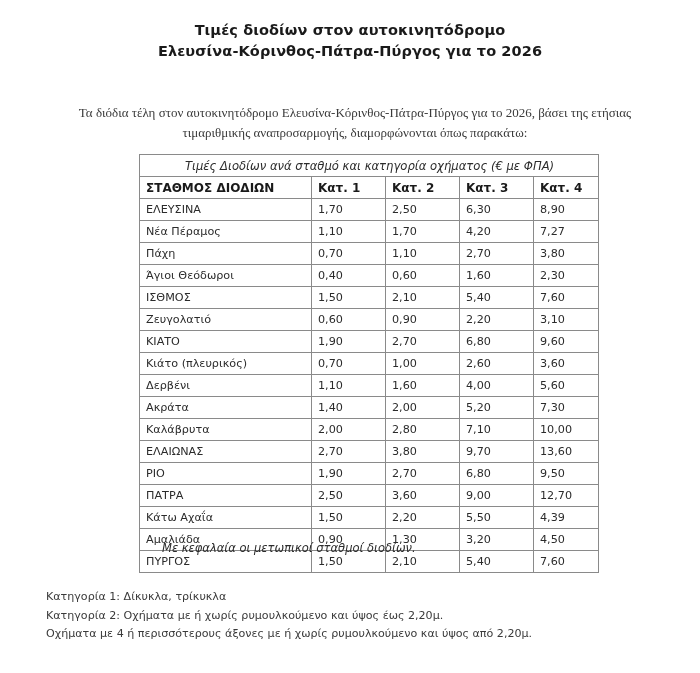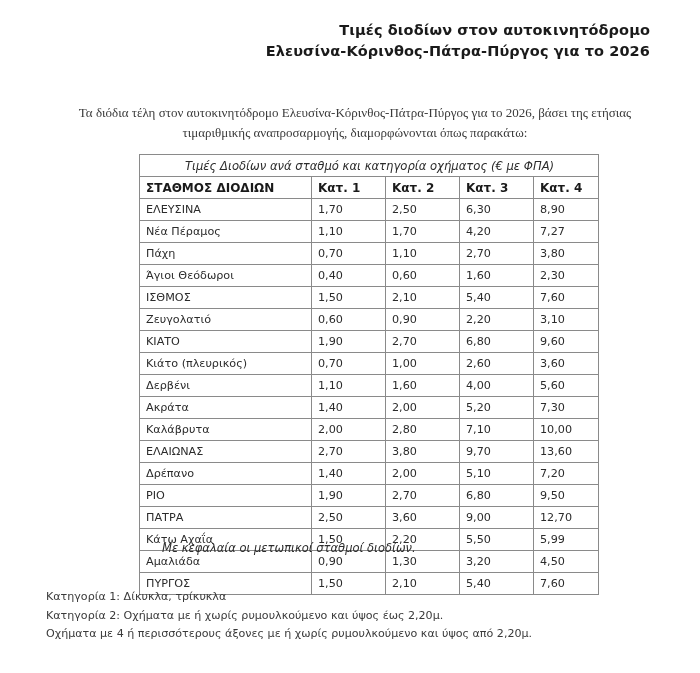--- a/index.html
+++ b/index.html
@@ -26,21 +26,21 @@
     left: 50px;
     top: 20px;
     width: 600px;
     text-align: center;
     font-size: 14.5px;
     font-weight: bold;
     line-height: 21px;
     color: #1a1a1a;
     letter-spacing: 0.1px;
   }
-  .doc-title .line { display: block; text-align: right; }
+  .doc-title .line { display: block; }
 
   
   .intro {
     position: absolute;
     left: 51px;
     top: 90px;
     width: 608px;
     font-size: 13px;
     line-height: 20px;
     color: #3a3a3a;
@@ -231,46 +231,39 @@
             <td class="price">10,00</td>
           </tr>
           <tr>
             <td class="station">ΕΛΑΙΩΝΑΣ</td>
             <td class="price">2,70</td>
             <td class="price">3,80</td>
             <td class="price">9,70</td>
             <td class="price">13,60</td>
           </tr>
           <tr>
-            <td class="station">Δρέπανο</td>
-            <td class="price">1,40</td>
-            <td class="price">2,00</td>
-            <td class="price">5,10</td>
-            <td class="price">7,20</td>
-          </tr>
-          <tr>
             <td class="station">ΡΙΟ</td>
             <td class="price">1,90</td>
             <td class="price">2,70</td>
             <td class="price">6,80</td>
             <td class="price">9,50</td>
           </tr>
           <tr>
             <td class="station">ΠΑΤΡΑ</td>
             <td class="price">2,50</td>
             <td class="price">3,60</td>
             <td class="price">9,00</td>
             <td class="price">12,70</td>
           </tr>
           <tr>
             <td class="station">Κάτω Αχαΐα</td>
             <td class="price">1,50</td>
             <td class="price">2,20</td>
             <td class="price">5,50</td>
-            <td class="price">5,99</td>
+            <td class="price">4,39</td>
           </tr>
           <tr>
             <td class="station">Αμαλιάδα</td>
             <td class="price">0,90</td>
             <td class="price">1,30</td>
             <td class="price">3,20</td>
             <td class="price">4,50</td>
           </tr>
           <tr>
             <td class="station">ΠΥΡΓΟΣ</td>

